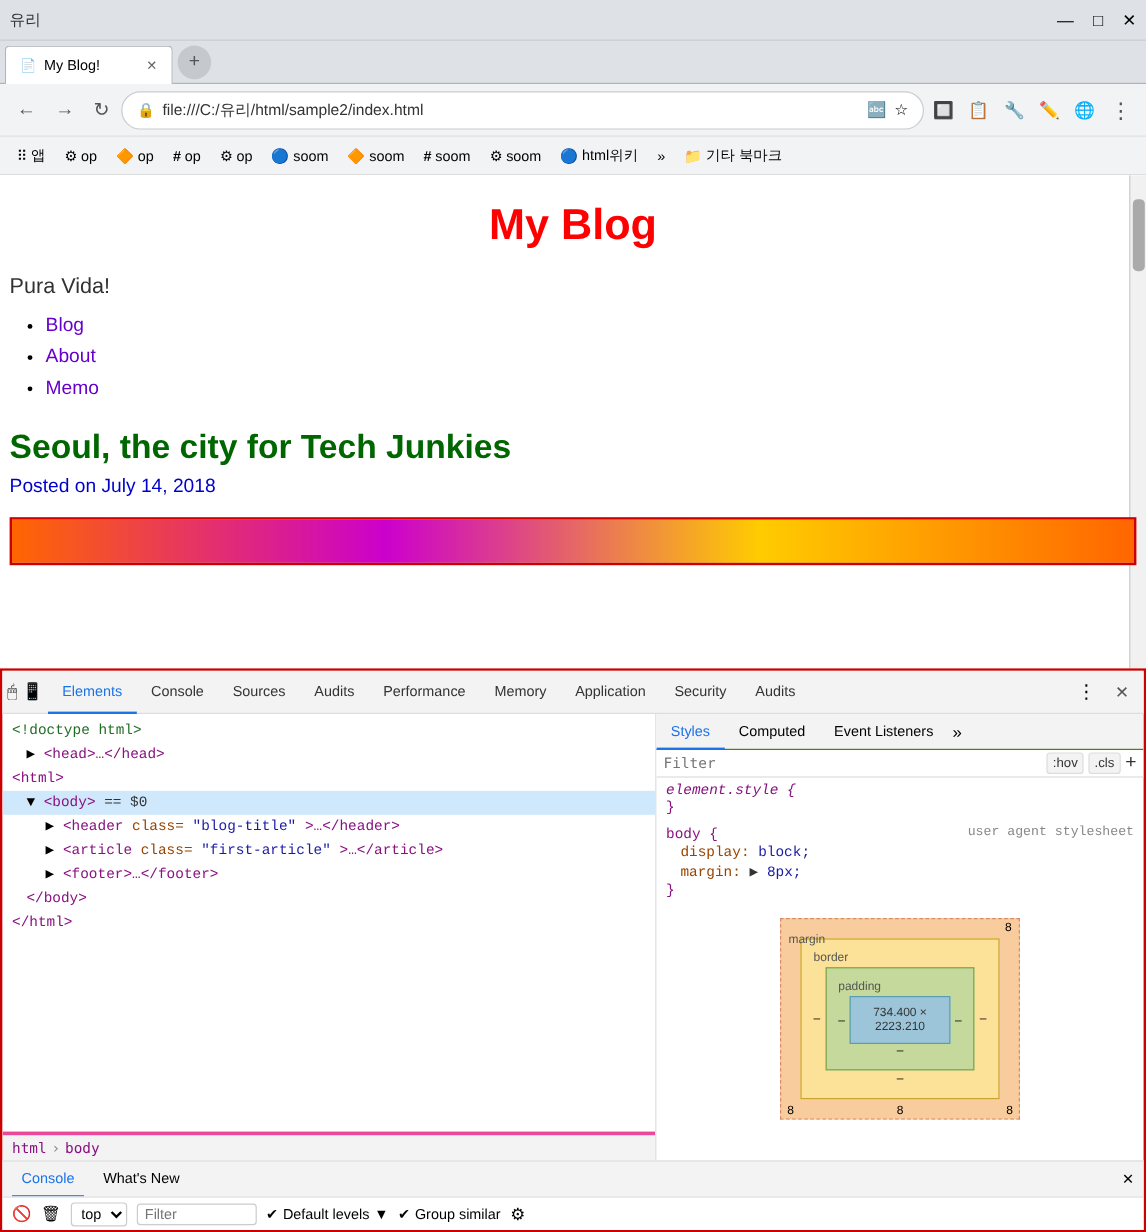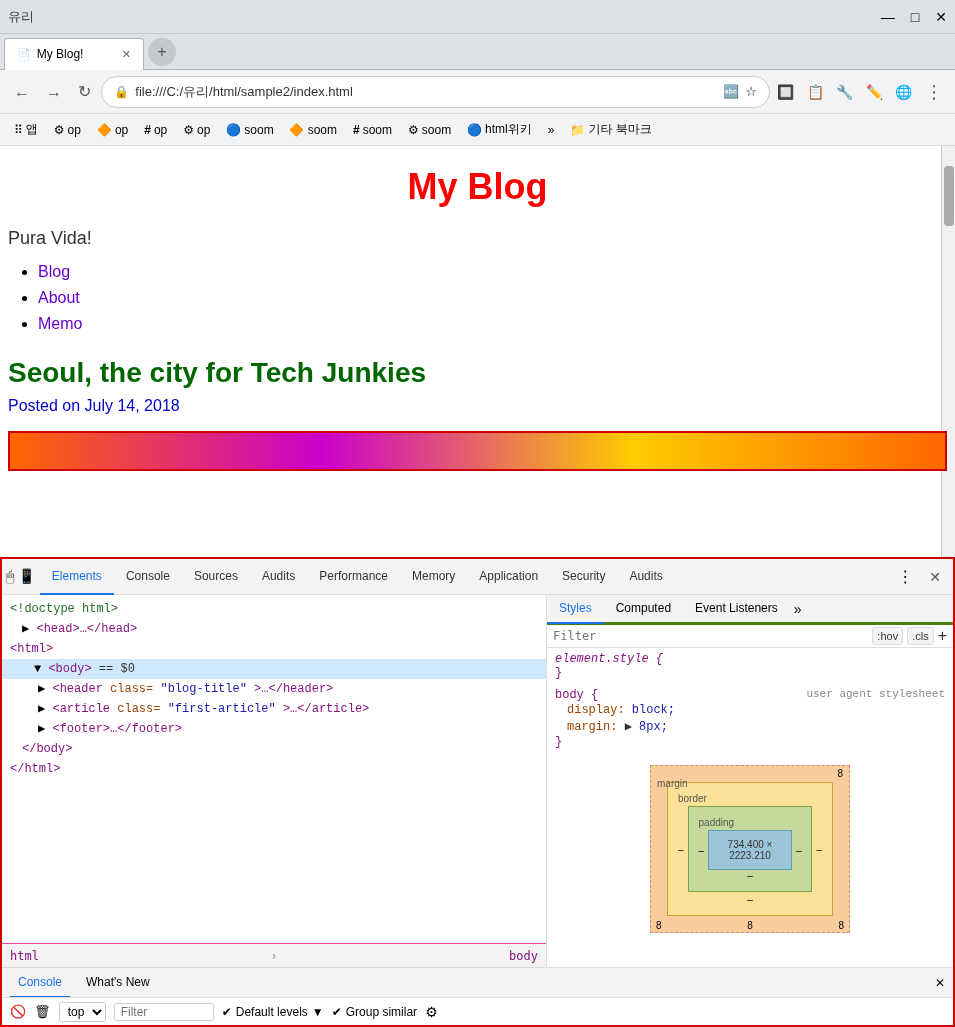--- a/index.html
+++ b/index.html
@@ -131,33 +131,33 @@
     .dom-line.selected { background: #cfe8fc; }
 
     .dom-tag { color: #881280; }
     .dom-attr-name { color: #994500; }
     .dom-attr-val { color: #1a1aa6; }
     .dom-text { color: #333; }
     .dom-comment { color: #236e25; }
     .dom-arrow { cursor: pointer; user-select: none; }
 
     .breadcrumb-bar {
-      height: 24px; background: #f3f3f3; border-top: 1px solid #ec4899;
+      height: 24px; background: #f3f3f3; border-top: 3px solid #ec4899;
       display: flex; align-items: center; padding: 0 8px;
-      font-size: 12px; font-family: monospace; gap: 4px; justify-content: space-between;
+      font-size: 12px; font-family: monospace; gap: 4px;
     }
     .breadcrumb-item { color: #881280; cursor: pointer; }
 
     
     .styles-panel {
       flex: 1; display: flex; flex-direction: column; overflow: hidden;
     }
 
     .styles-tabs {
-      display: flex; align-items: center; border-bottom: 3px solid #4d7c0f;
+      display: flex; align-items: center; border-bottom: 1px solid #4d7c0f;
       background: #f3f3f3; height: 30px;
     }
     .styles-tab {
       padding: 0 12px; height: 30px; display: flex; align-items: center;
       font-size: 12px; cursor: pointer; border-bottom: 2px solid transparent;
     }
     .styles-tab.active { border-bottom: 2px solid #1a73e8; color: #1a73e8; }
 
     .styles-filter {
       display: flex; align-items: center; border-bottom: 1px solid #ddd;
@@ -365,21 +365,21 @@
           <div class="dom-line">
             <span class="dom-comment">&lt;!doctype html&gt;</span>
           </div>
           <div class="dom-line" style="padding-left:20px;">
             <span class="dom-arrow">▶</span>
             <span class="dom-tag"> &lt;head&gt;…&lt;/head&gt;</span>
           </div>
           <div class="dom-line">
             <span class="dom-tag">&lt;html&gt;</span>
           </div>
-          <div class="dom-line selected" style="padding-left:32px;">
+          <div class="dom-line selected" style="padding-left:20px;">
             <span class="dom-arrow">▼</span>
             <span class="dom-tag"> &lt;body&gt;</span>
             <span class="dom-text"> == $0</span>
           </div>
           <div class="dom-line" style="padding-left:36px;">
             <span class="dom-arrow">▶</span>
             <span class="dom-tag"> &lt;header </span>
             <span class="dom-attr-name">class=</span>
             <span class="dom-attr-val">"blog-title"</span>
             <span class="dom-tag">&gt;…&lt;/header&gt;</span>

